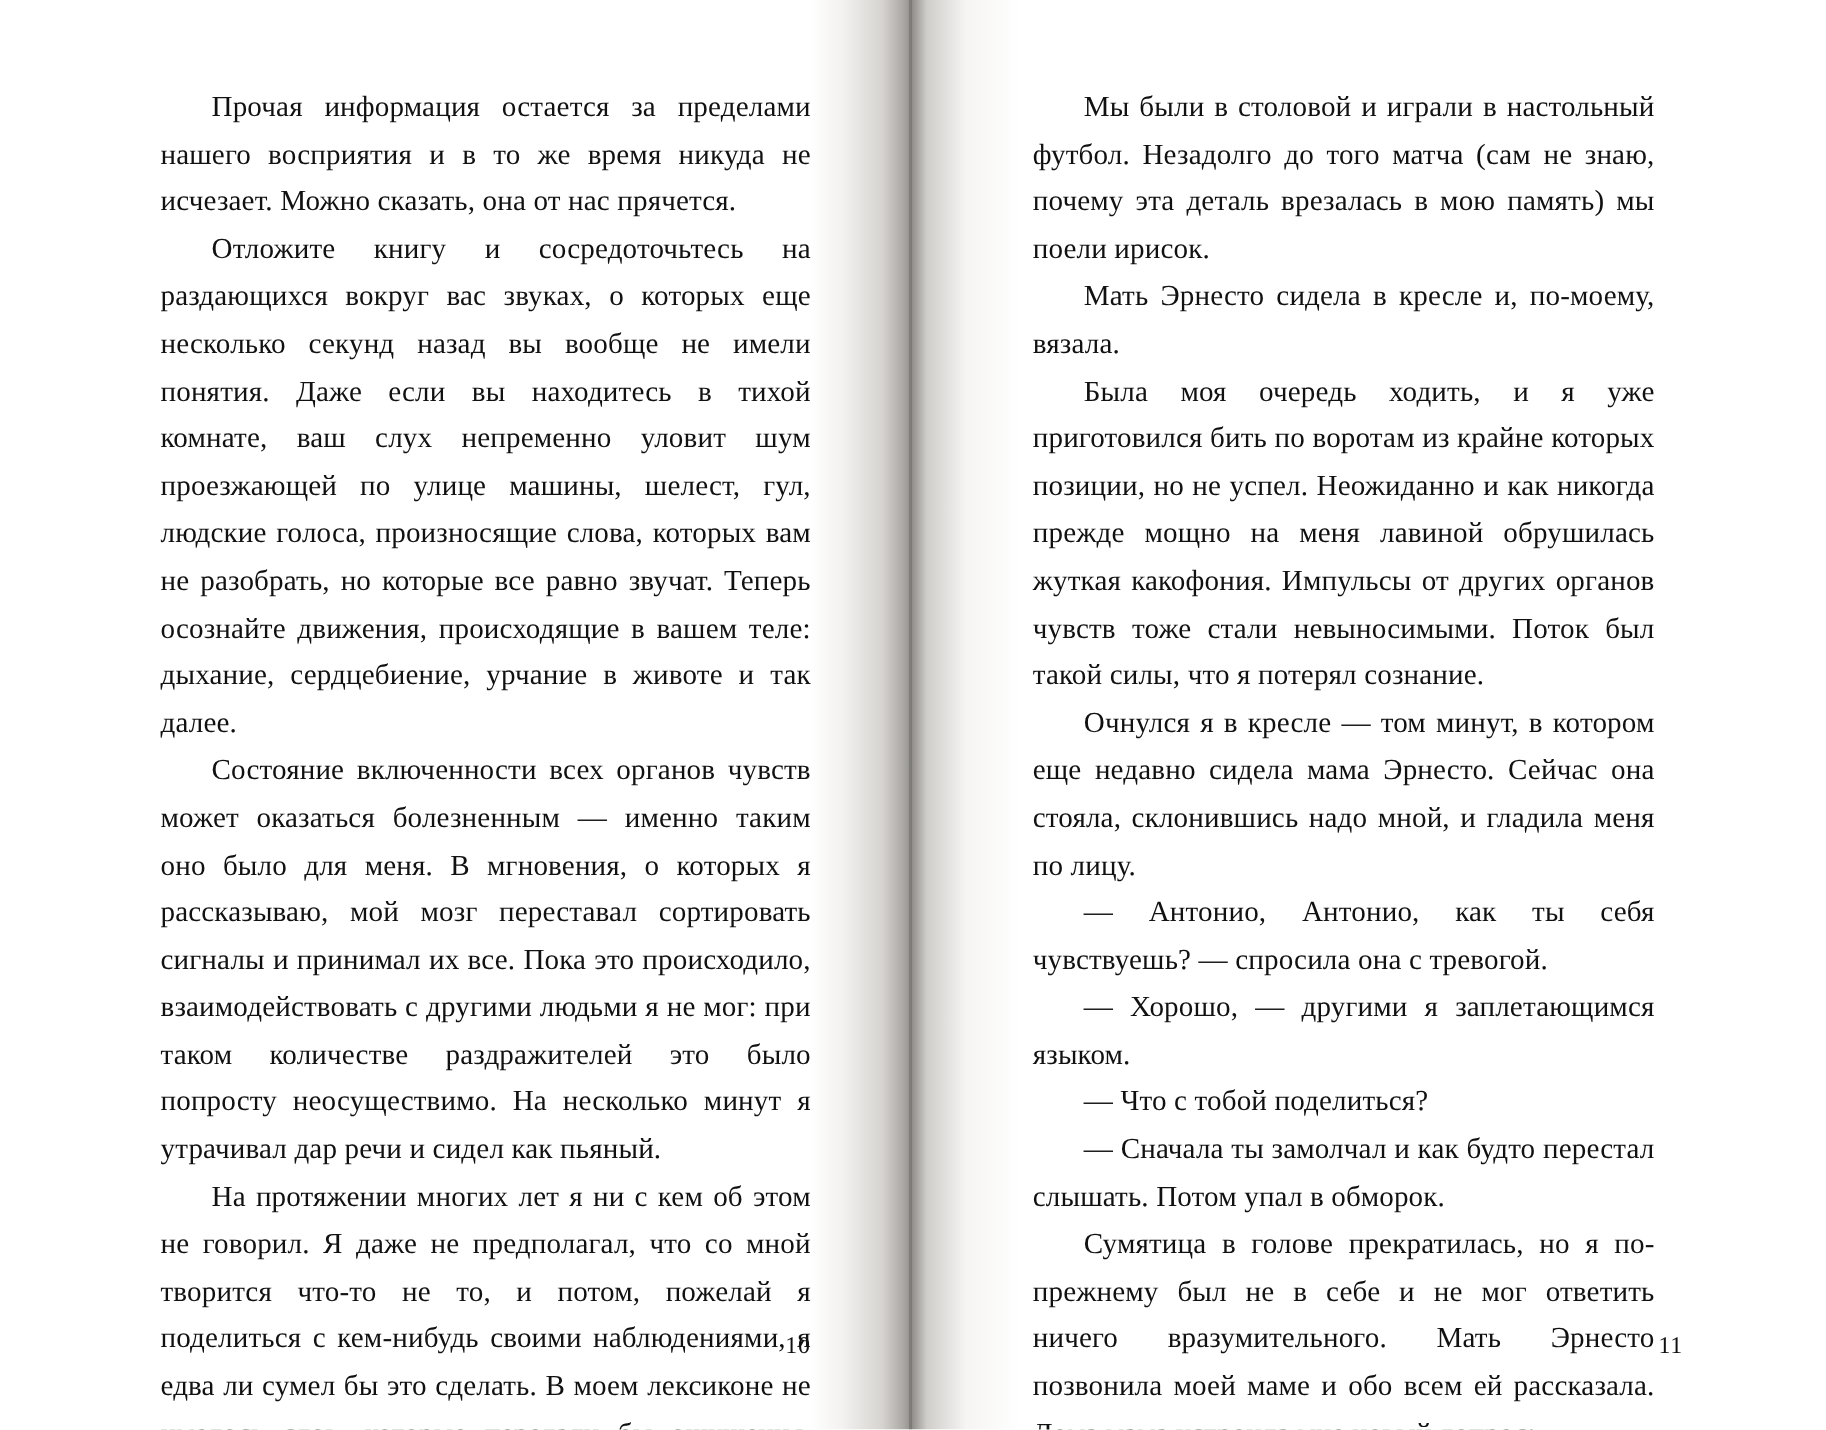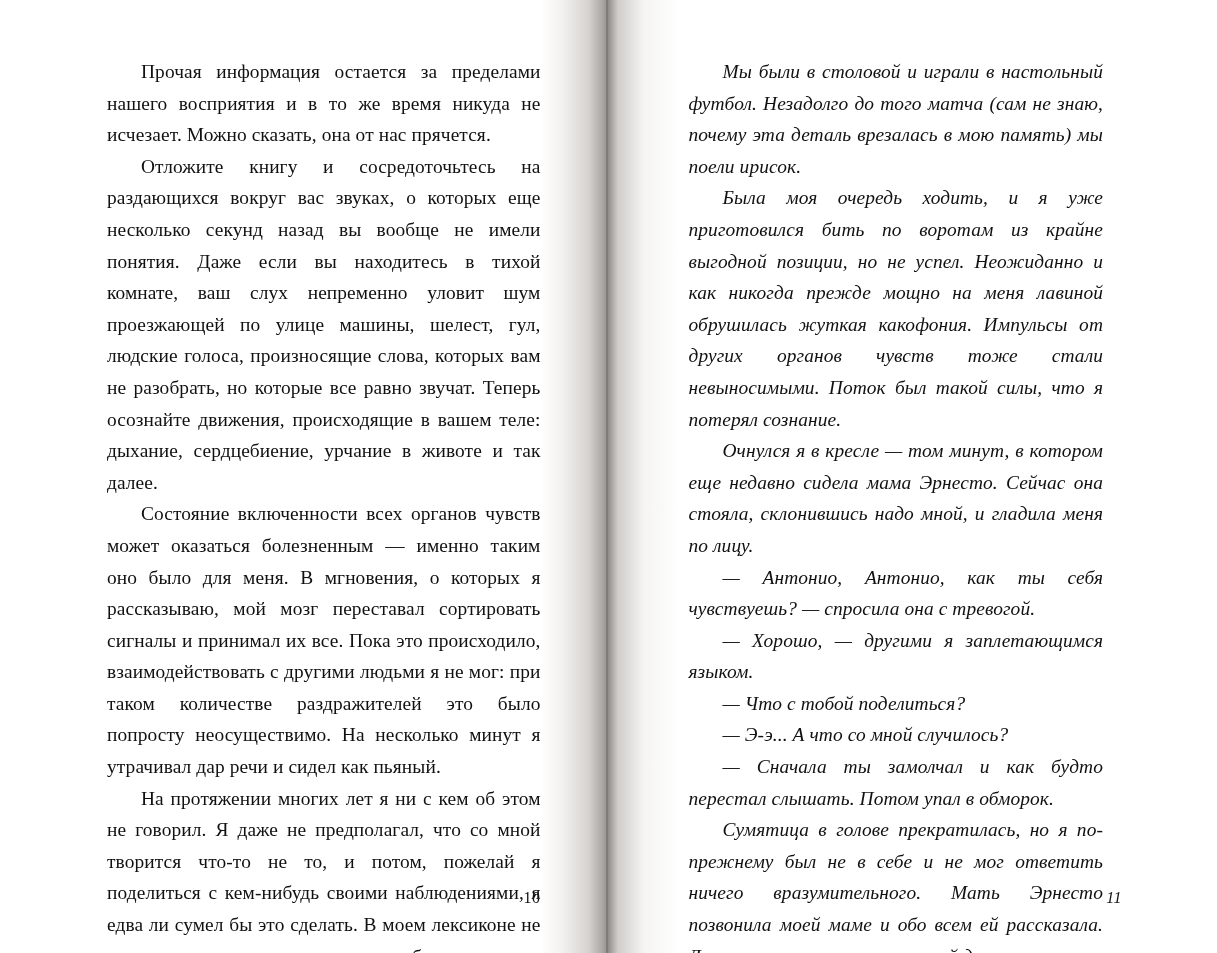--- a/index.html
+++ b/index.html
@@ -50,21 +50,21 @@
     width: 2px;
     background: rgba(110,107,104,0.55);
   }
   .page {
     position: relative;
     width: 608.5px;
     height: 953px;
     box-sizing: border-box;
   }
   .page-left   { padding: 56px 68px 0 107px; }
-  .page-right  { padding: 56px 114px 0 80px; font-style: italic; }
+  .page-right  { padding: 56px 114px 0 80px; }
 
   .text-col {
     font-size: 19.4px;
     line-height: 31.6px;
     text-align: justify;
     text-justify: inter-word;
     hyphens: manual;
     letter-spacing: 0.1px;
   }
   .text-col p {
@@ -99,26 +99,26 @@
     <div class="folio">10</div>
   </div>
 
   <div class="gutter">
     <div class="fold-line"></div>
   </div>
 
   <div class="page page-right">
     <div class="text-col">
       <p>Мы были в столовой и играли в настольный футбол. Незадолго до того матча (сам не знаю, почему эта деталь врезалась в мою память) мы поели ирисок.</p>
-      <p>Была моя очередь ходить, и я уже приготовился бить по воротам из крайне выгодной позиции, но не успел. Неожиданно и как никогда прежде мощно на меня лавиной обрушилась жуткая какофония. Импульсы от других органов чувств тоже стали невыносимыми. Поток был такой силы, что я потерял сознание.</p>
+      <p>Мать Эрнесто сидела в кресле и, по-моему, вязала.</p>
+      <p>Была моя очередь ходить, и я уже приготовился бить по воротам из крайне которых позиции, но не успел. Неожиданно и как никогда прежде мощно на меня лавиной обрушилась жуткая какофония. Импульсы от других органов чувств тоже стали невыносимыми. Поток был такой силы, что я потерял сознание.</p>
       <p>Очнулся я в кресле — том минут, в котором еще недавно сидела мама Эрнесто. Сейчас она стояла, склонившись надо мной, и гладила меня по лицу.</p>
       <p>— Антонио, Антонио, как ты себя чувствуешь? — спросила она с тревогой.</p>
       <p>— Хорошо, — другими я заплетающимся языком.</p>
       <p>— Что с тобой поделиться?</p>
-      <p>— Э-э... А что со мной случилось?</p>
       <p>— Сначала ты замолчал и как будто перестал слышать. Потом упал в обморок.</p>
       <p>Сумятица в голове прекратилась, но я по-прежнему был не в себе и не мог ответить ничего вразумительного. Мать Эрнесто позвонила моей маме и обо всем ей рассказала. Дома мама устроила мне новый допрос:</p>
 
     </div>
     <div class="folio">11</div>
   </div>
 
 </div>
 
 </body></html>

